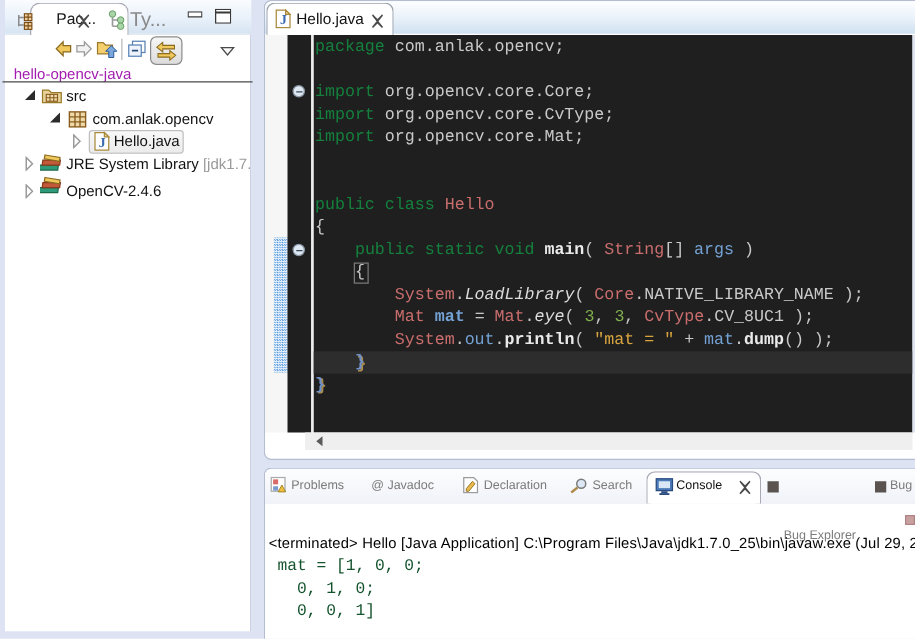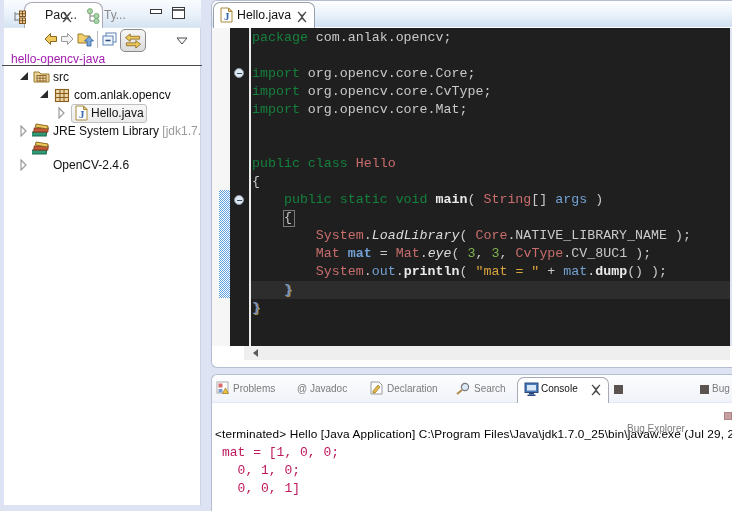--- a/index.html
+++ b/index.html
@@ -10,21 +10,21 @@
 
 #leftpanel { left:4px; top:0; width:197px; height:505px; background:#fff;
   border-right:1px solid #c9d2e6; }
 #ltabbar { left:4px; top:0; width:197px; height:28px;
   background:linear-gradient(180deg,#fafcfe 0%,#e9f1fa 55%,#d5e4f2 100%);
   border-bottom:1px solid #e2e8f2; }
 #ltab1 { left:24px; top:2px; width:79px; height:26px; background:#ffffff;
   border:1px solid #a9a9b5; border-bottom:none; border-radius:8px 8px 0 0; }
 #ltab1 .lbl { position:absolute; left:20px; top:5px; font-size:12.5px; color:#1a1a1a; }
 #ltab2 { left:82px; top:2px; width:58px; height:26px; }
-#ltab2 .lbl { position:absolute; left:22px; top:6px; font-size:12px; color:#8a8a8a; }
+#ltab2 .lbl { position:absolute; left:22px; top:6px; font-size:16px; color:#8a8a8a; }
 #treehead { left:11px; top:52px; font-size:12px; color:#a21caf; }
 #treeline { left:2px; top:65px; width:200px; height:1px; background:#4a4a4a; }
 .trow { position:absolute; left:4px; width:196px; height:18px; font-size:12px; color:#111; overflow:hidden; }
 .trow .txt { position:absolute; top:2px; white-space:nowrap; }
 .grey { color:#9a9a9a; }
 #sel { left:71px; top:104px; width:76px; height:19px; background:linear-gradient(#f8f8f8,#ebebeb);
   border:1px solid #bfbfbf; border-radius:3px; }
 
 
 #edwrap { left:211px; top:0; width:527px; height:368px; background:#fff;
@@ -68,21 +68,21 @@
 #conwrap { left:211px; top:374px; width:527px; height:140px; background:#fff;
   border:1px solid #b5bdd0; border-right:none; border-radius:6px 0 0 0; }
 #contabbar { left:212px; top:375px; width:525px; height:28px; border-radius:6px 0 0 0;
   background:linear-gradient(180deg,#fcfdfe,#f0f3f9); border-bottom:1px solid #e4e8f0; }
 #contab { left:517px; top:377px; width:92px; height:26px; background:#fff;
   border:1px solid #a9a9b5; border-bottom:none; border-radius:7px 7px 0 0; }
 .ctxt { position:absolute; top:383px; font-size:10px; color:#7b7b7b; white-space:nowrap; }
 .sq { position:absolute; top:385px; width:9px; height:9px; background:#5b5350; }
 #termln { left:215px; top:427px; font-size:11.8px; letter-spacing:0.15px; color:#000; white-space:nowrap; }
 pre.con { position:absolute; left:222px; top:444px; font-family:"Liberation Mono",monospace;
-  font-size:13px; line-height:18px; color:#be185d; }
+  font-size:13px; line-height:18px; color:#14532d; }
 #redbtn { left:724px; top:412px; width:8px; height:8px; background:#c9a0a0; border:1px solid #b08484; }
 </style>
 </head>
 <body>
 
 <div class="abs" id="leftpanel"></div>
 <div class="abs" id="ltabbar"></div>
 <div class="abs" id="ltab1">
     <span class="lbl">Pac...</span>
   </div>
@@ -112,21 +112,21 @@
       <polygon points="1,1 6,6 1,11" fill="none" stroke="#9b9b9b" stroke-width="1.2"></polygon>
     </svg>
   <span class="txt" style="left:87px;">Hello.java</span>
 </div>
 <div class="trow" style="top:122px;">
   <svg class="abs" style="left:16px;top:3px;" width="7" height="12">
       <polygon points="1,1 6,6 1,11" fill="none" stroke="#9b9b9b" stroke-width="1.2"></polygon>
     </svg>
   <span class="txt" style="left:49px;">JRE System Library <span class="grey">[jdk1.7.0</span></span>
 </div>
-<div class="trow" style="top:156px;">
+<div class="trow" style="top:144px;">
   <svg class="abs" style="left:16px;top:3px;" width="7" height="12">
       <polygon points="1,1 6,6 1,11" fill="none" stroke="#9b9b9b" stroke-width="1.2"></polygon>
     </svg>
   <span class="txt" style="left:49px;">OpenCV-2.4.6</span>
 </div>
 
 
 <div class="abs" id="edwrap"></div>
 <div class="abs" id="edtabbar"></div>
 <div class="abs" id="edtab">

